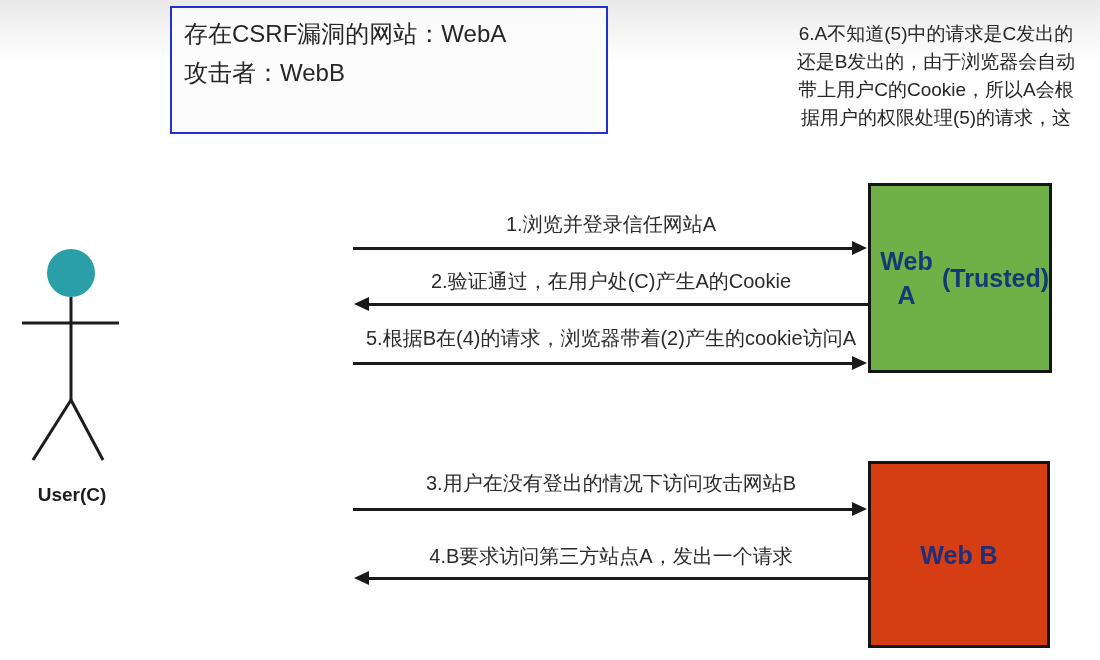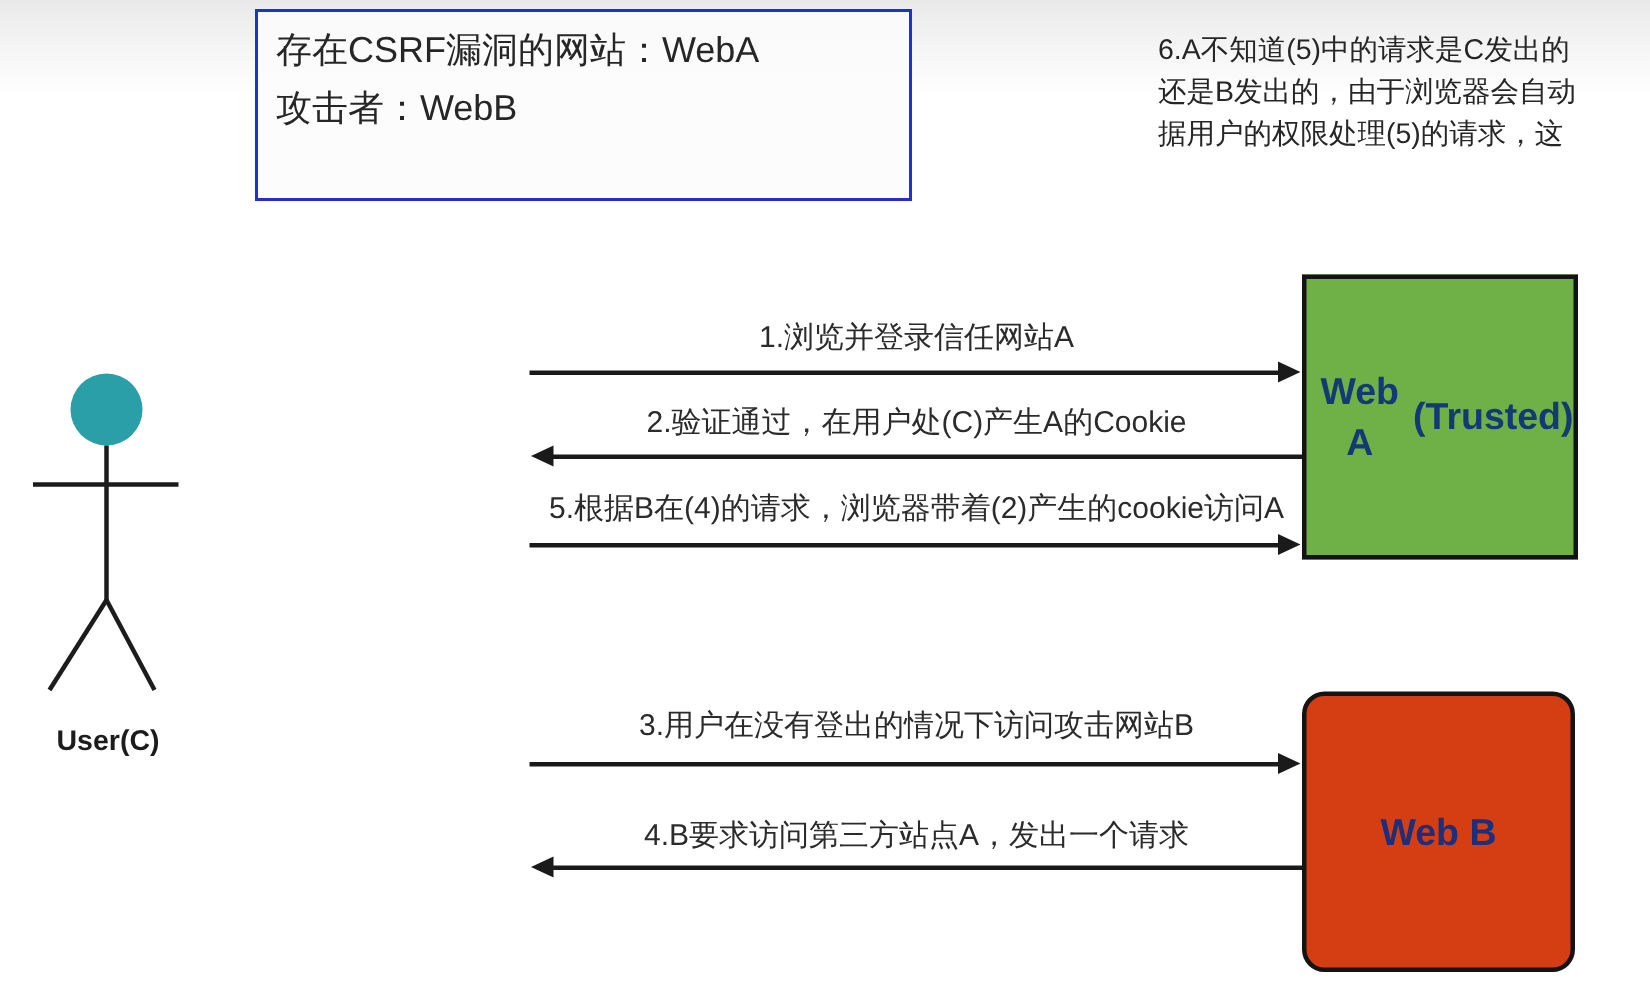--- a/index.html
+++ b/index.html
@@ -21,42 +21,42 @@
     box-sizing:border-box;
     padding:6px 0 0 12px;
   }
   .legend-line{
     font-size:24px;line-height:39px;color:#262626;
     white-space:nowrap;
   }
   
   .note{
     position:absolute;left:772px;top:20px;width:328px;
-    text-align:left;color:#262626;
+    text-align:center;color:#262626;
   }
   .note-line{
     font-size:19px;line-height:28px;white-space:nowrap;
   }
   
   .actor-svg{position:absolute;left:10px;top:245px;}
   .actor-label{
     position:absolute;left:24px;top:484px;width:96px;
     text-align:center;font-size:19px;font-weight:bold;color:#1c1c1c;
   }
   
   .node{
     position:absolute;box-sizing:border-box;
     border:3px solid #141414;
     display:flex;flex-direction:row;align-items:center;justify-content:center;
     text-align:center;font-weight:bold;
   }
   .browser-box{left:170px;top:184px;width:183px;height:466px;}
   .browser-box .node-title{font-size:28px;color:#14417d;}
   .weba-box{left:868px;top:183px;width:184px;height:190px;}
-  .webb-box{left:868px;top:461px;width:182px;height:187px;border-radius:15px;}
+  .webb-box{left:868px;top:461px;width:182px;height:187px;}
   .weba-box .node-title,.weba-box .node-subtitle{font-size:25px;line-height:34px;color:#133a75;}
   .webb-box .node-title,.webb-box .node-subtitle{font-size:25px;line-height:34px;color:#1d2e7a;}
   
   .arrow{
     position:absolute;height:3px;background:#1a1a1a;
   }
   .arrow.right::after{
     content:"";position:absolute;right:-14px;top:-6px;
     border-top:7px solid transparent;border-bottom:7px solid transparent;
     border-left:15px solid #1a1a1a;
@@ -77,20 +77,21 @@
 <div class="canvas">
 
   <div class="legend-box" style="border-color: rgb(35, 49, 204);">
     <div class="legend-line">存在CSRF漏洞的网站：WebA</div>
     <div class="legend-line">攻击者：WebB</div>
   </div>
 
   <div class="note">
     <div class="note-line">6.A不知道(5)中的请求是C发出的</div>
     <div class="note-line">还是B发出的，由于浏览器会自动</div>
+    <div class="note-line">带上用户C的Cookie，所以A会根</div>
     <div class="note-line">据用户的权限处理(5)的请求，这</div>
   </div>
 
   <svg class="actor-svg" width="125" height="225" viewBox="0 0 125 225">
     <circle cx="61" cy="28" r="24" fill="#2b9fa8"></circle>
     <line x1="61" y1="52" x2="61" y2="155" stroke="#1c1c1c" stroke-width="3"></line>
     <line x1="12" y1="78" x2="109" y2="78" stroke="#1c1c1c" stroke-width="3"></line>
     <line x1="61" y1="155" x2="23" y2="215" stroke="#1c1c1c" stroke-width="3"></line>
     <line x1="61" y1="155" x2="93" y2="215" stroke="#1c1c1c" stroke-width="3"></line>
   </svg>

